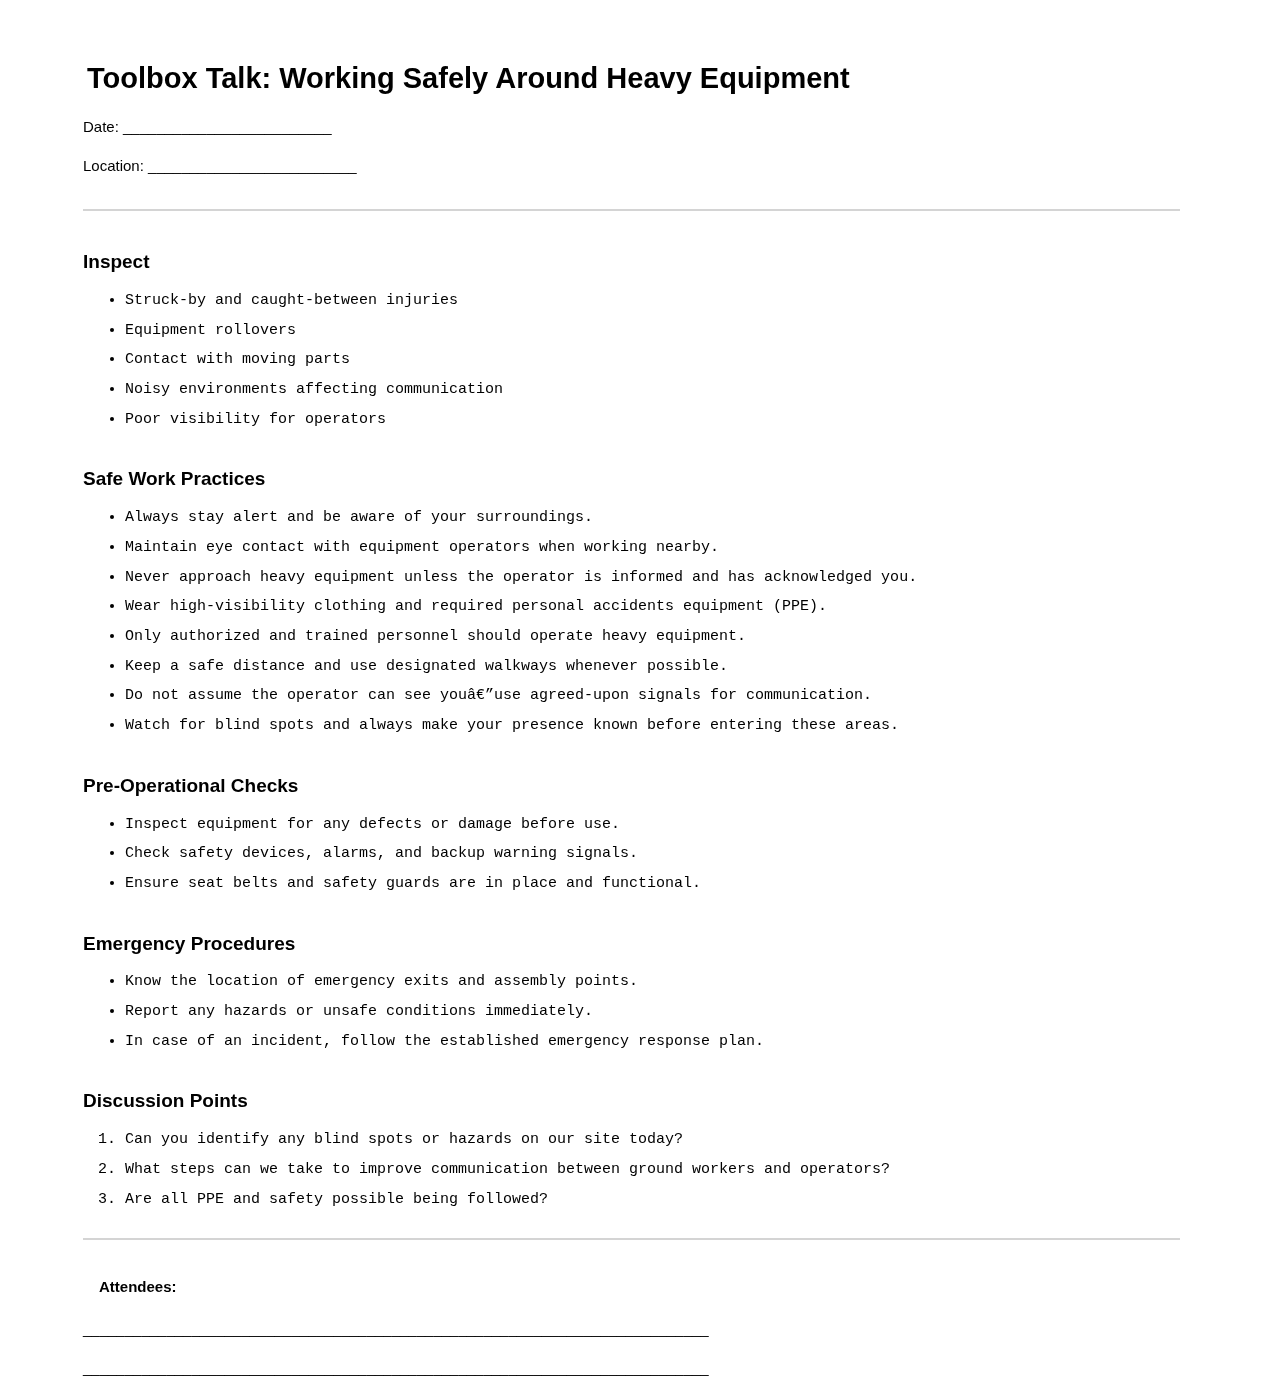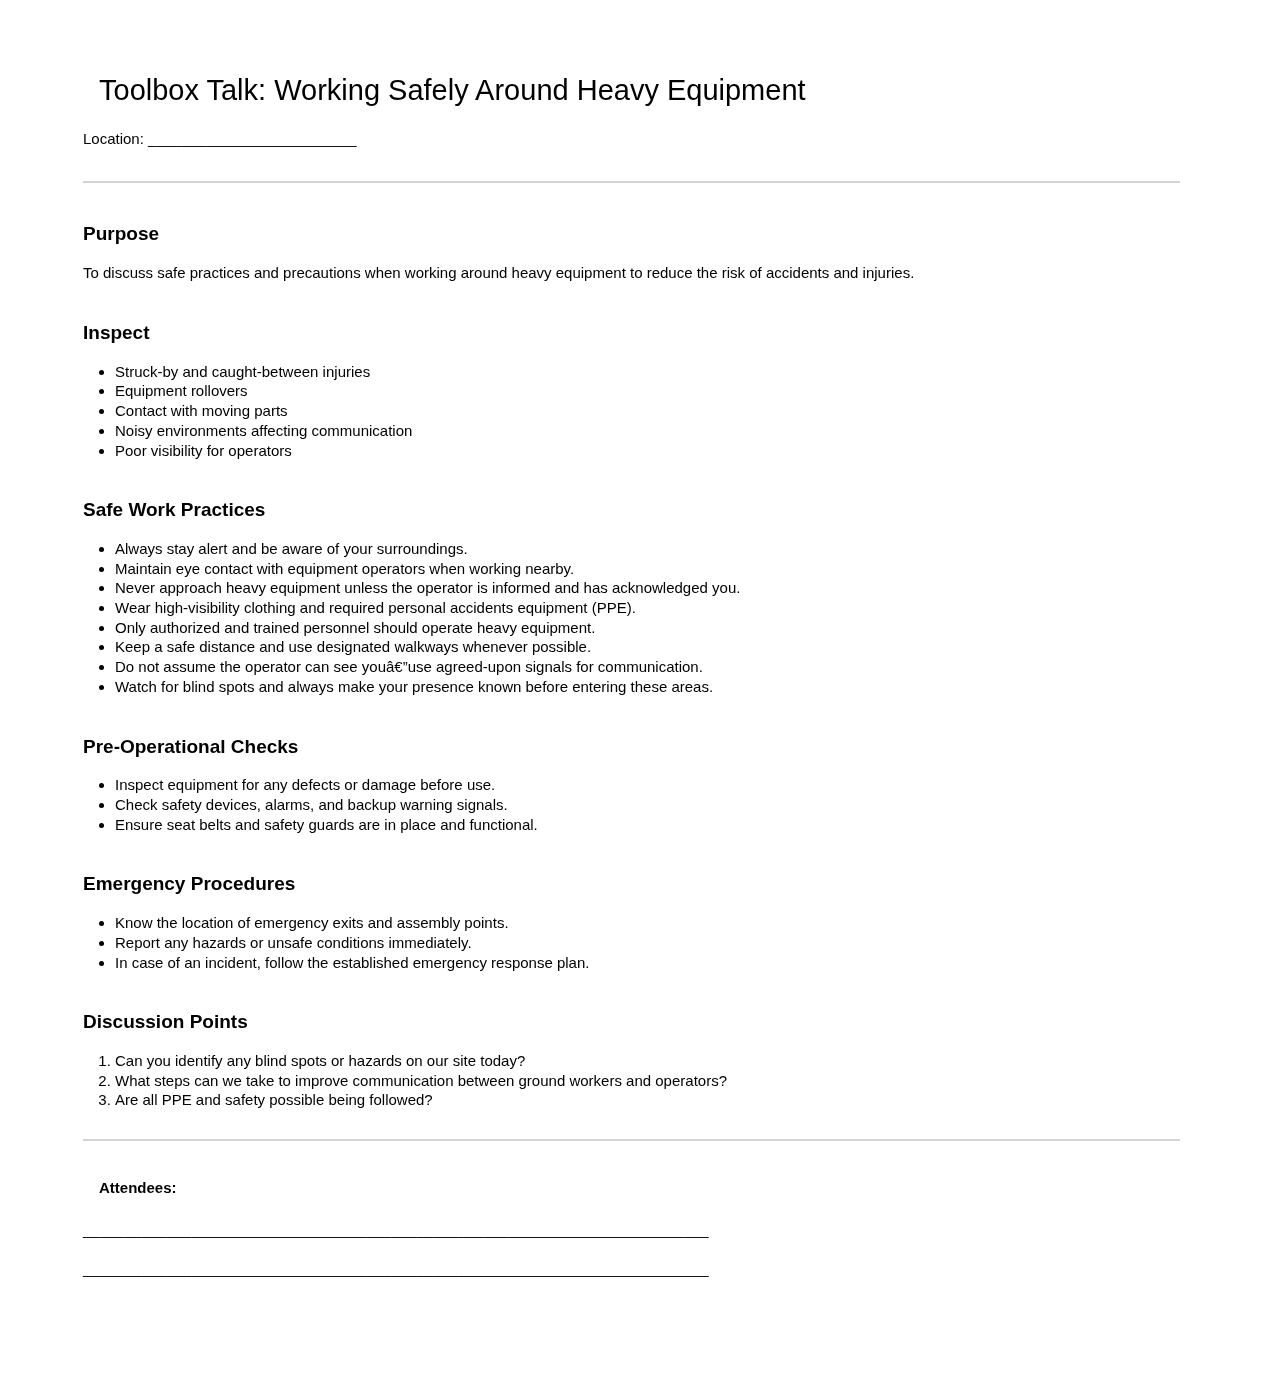--- a/index.html
+++ b/index.html
@@ -10,22 +10,22 @@
     font-family: "Liberation Sans", sans-serif;
     font-size: 15px;
   }
   .page {
     width: 1097px;
     padding: 57px 83px 60px 83px;
   }
   h1.doc-title {
     font-size: 29px;
     line-height: 1.2;
-    margin: 16px;
-    font-weight: normal;
+    margin: 4px;
+    font-weight: bold;
   }
   p.field {
     margin: 22px 0 0 0;
     line-height: 1.18;
   }
   p.field .blank {
     letter-spacing: 0;
   }
   hr.rule {
     border: none;
@@ -46,22 +46,23 @@
   p.body-text {
     margin: 15px 0 0 0;
     line-height: 1.18;
   }
   ul.bullet-list, ol.numbered-list {
     margin: 0;
     padding-left: 30px;
     line-height: 1.18;
   }
   ul.bullet-list li, ol.numbered-list li {
-    margin: 2px;
+    margin: 12px;
     padding: 0;
+    font-family: Liberation Mono, monospace;
   }
   p.attendees-label {
     margin: 38px 0 0 16px;
     font-weight: bold;
     line-height: 1.18;
   }
   p.sig-line {
     margin: 24px 0 0 0;
     line-height: 17px;
     white-space: nowrap;
@@ -70,30 +71,27 @@
     margin-top: 22px;
   }
 </style>
 </head>
 <body>
 
 <div class="page">
 
   <h1 class="doc-title">Toolbox Talk: Working Safely Around Heavy Equipment</h1>
 
+  <p class="field"><span>Date:</span> <span class="blank">_________________________</span></p>
 
   <p class="field"><span>Location:</span> <span class="blank">_________________________</span></p>
 
 
   <hr class="rule">
 
-  <section>
-    <h2 class="section-heading">Purpose</h2>
-    <p class="body-text">To discuss safe practices and precautions when working around heavy equipment to reduce the risk of accidents and injuries.</p>
-  </section>
 
   <section>
     <h2 class="section-heading">Inspect</h2>
     <ul class="bullet-list">
         <li>Struck-by and caught-between injuries</li>
         <li>Equipment rollovers</li>
         <li>Contact with moving parts</li>
         <li>Noisy environments affecting communication</li>
         <li>Poor visibility for operators</li>
       </ul>

